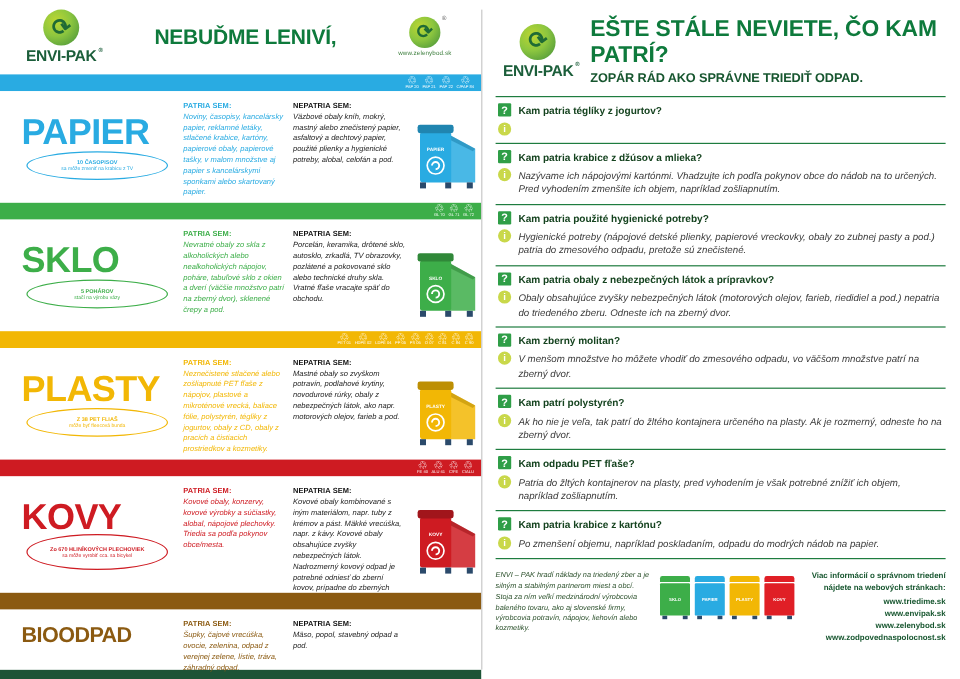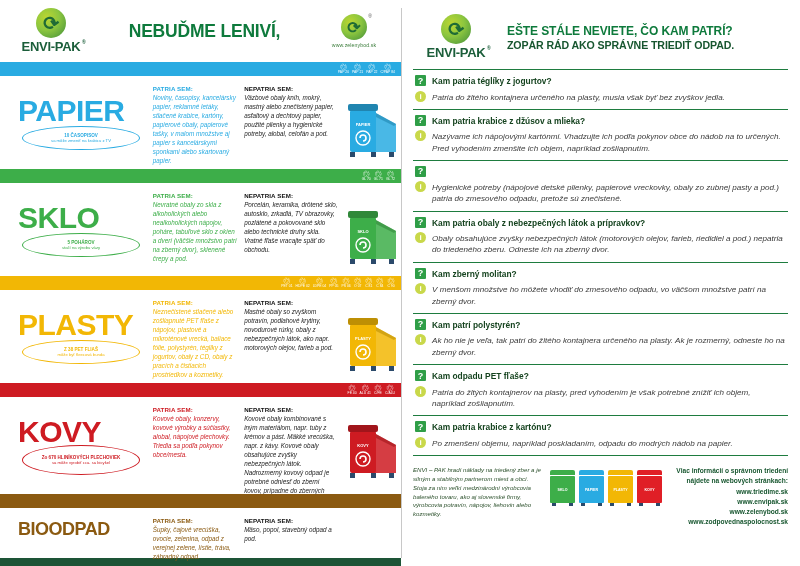--- a/index.html
+++ b/index.html
@@ -57,21 +57,21 @@
   .col { width:96px; padding-top:9px; padding-right:6px; }
   .col.nep { width:105px; }
   .col-h { font-size:6.2px; font-weight:bold; margin-bottom:2px; letter-spacing:0.1px;}
   .col-b { font-size:6.3px; font-style:italic; line-height:1.42; }
   .binart { width:60px; position:relative; }
   .bin { position:absolute; }
 
   
   .right { width: 399px; height:566px; padding: 14px 12px 6px 12px; position:relative; }
   .rhead { display:flex; align-items:center; gap:8px; margin-bottom:9px; }
-  .rhead-txt .t1 { color:#0e7a3c; font-weight:bold; font-size:12px; letter-spacing:-0.1px;}
+  .rhead-txt .t1 { color:#0e7a3c; font-weight:bold; font-size:19px; letter-spacing:-0.1px;}
   .rhead-txt .t2 { color:#17562f; font-weight:bold; font-size:10.6px; letter-spacing:-0.1px; margin-top:1px;}
   .faq-list { border-top:1.6px solid #1e7c3f; }
   .faq { border-bottom:1px solid #1e7c3f; padding:5px 2px 6px 2px; }
   .faq:last-child { border-bottom:1.6px solid #1e7c3f; }
   .qrow { display:flex; align-items:flex-start; gap:6px; }
   .qmark { width:11px; height:11px; background:#2f9e47; color:#fff; font-size:9px; font-weight:bold;
       display:flex; align-items:center; justify-content:center; flex:0 0 auto; border-radius:1px;}
   .qtext { font-size:8.4px; font-weight:bold; color:#15431f; line-height:1.25; padding-top:1px;}
   .arow { display:flex; align-items:flex-start; gap:6px; margin-top:4px; }
   .imark { width:11px; height:11px; border-radius:50%; background:#c9d84a; color:#fff; font-size:8px;
@@ -378,36 +378,36 @@
     </div>
 
     <div class="faq-list" id="faq-list">
         <div class="faq">
           <div class="qrow">
        <div class="qmark">?</div>
        <div class="qtext">Kam patria téglíky z jogurtov?</div>
      </div>
      <div class="arow">
        <div class="imark">i</div>
-       <div class="atext">Patria do žltého kontajnera určeného na plasty, musia však byť bez zvyškov jedla.</div>
      </div>
         </div>
         <div class="faq">
           <div class="qrow">
        <div class="qmark">?</div>
        <div class="qtext">Kam patria krabice z džúsov a mlieka?</div>
      </div>
      <div class="arow">
        <div class="imark">i</div>
        <div class="atext">Nazývame ich nápojovými kartónmi. Vhadzujte ich podľa pokynov obce do nádob na to určených. Pred vyhodením zmenšite ich objem, napríklad zošliapnutím.</div>
      </div>
         </div>
         <div class="faq">
           <div class="qrow">
        <div class="qmark">?</div>
+       <div class="qtext">Kam patria použité hygienické potreby?</div>
      </div>
      <div class="arow">
        <div class="imark">i</div>
        <div class="atext">Hygienické potreby (nápojové detské plienky, papierové vreckovky, obaly zo zubnej pasty a pod.) patria do zmesového odpadu, pretože sú znečistené.</div>
      </div>
         </div>
         <div class="faq">
           <div class="qrow">
        <div class="qmark">?</div>
        <div class="qtext">Kam patria obaly z nebezpečných látok a prípravkov?</div>

